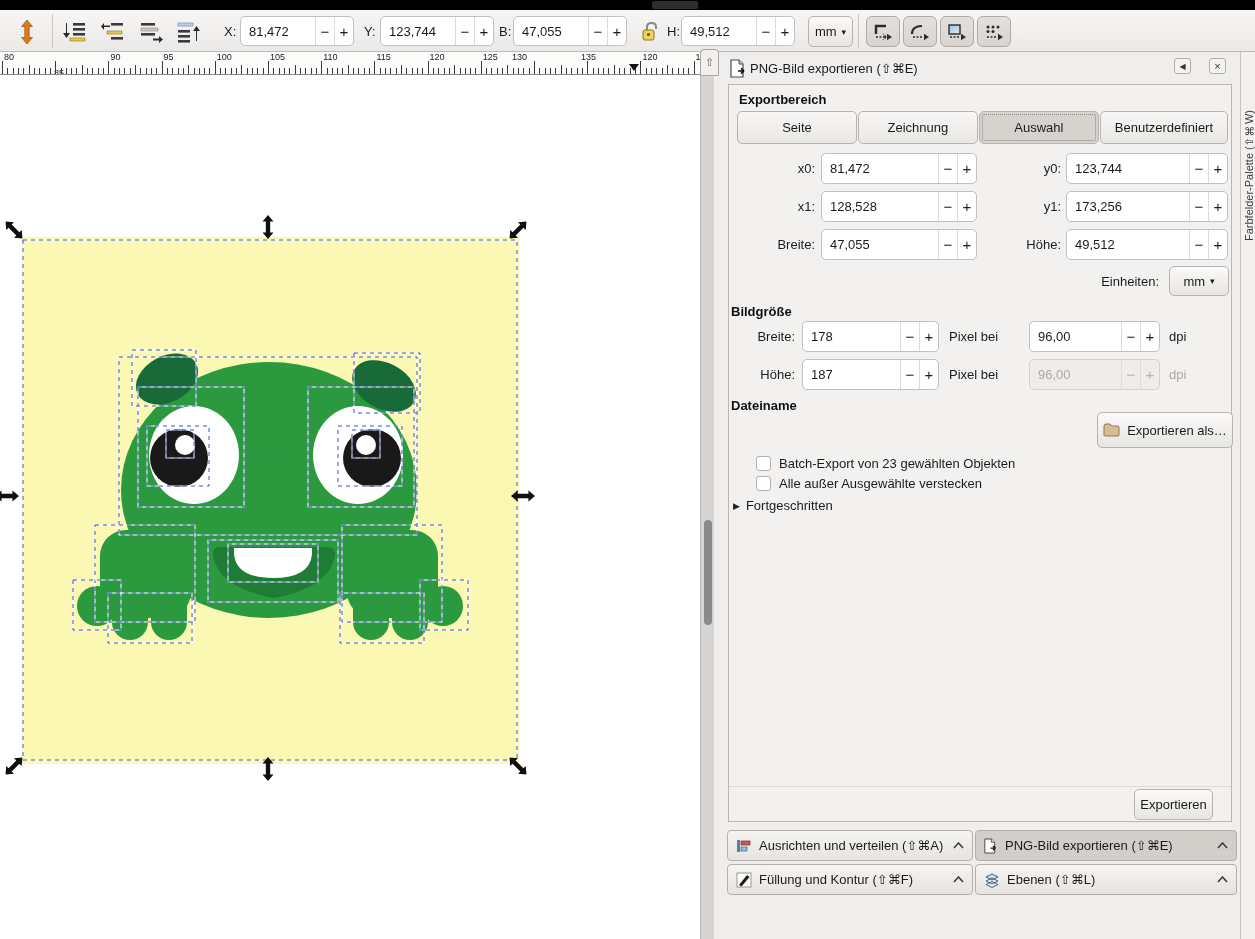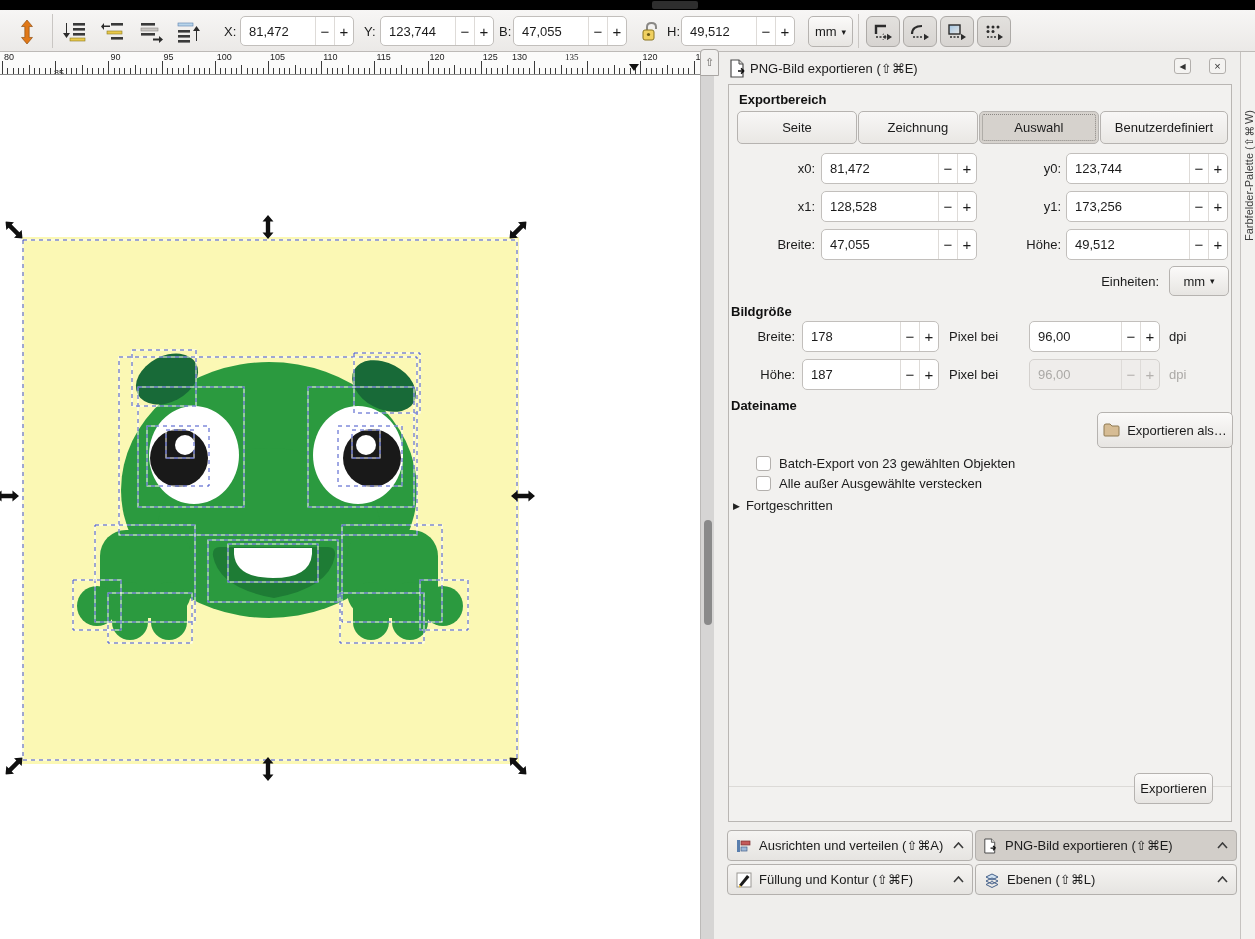--- a/index.html
+++ b/index.html
@@ -225,21 +225,21 @@
         <span class="ruler-num" style="left: 54px; margin-top: 16px;">85</span>
         <span class="ruler-num" style="left: 110.4px;">90</span>
         <span class="ruler-num" style="left: 163.6px;">95</span>
         <span class="ruler-num" style="left: 216.8px;">100</span>
         <span class="ruler-num" style="left: 270px;">105</span>
         <span class="ruler-num" style="left: 323.2px;">110</span>
         <span class="ruler-num" style="left: 376.4px;">115</span>
         <span class="ruler-num" style="left: 429.6px;">120</span>
         <span class="ruler-num" style="left: 482.8px;">125</span>
         <span class="ruler-num" style="left: 512px;">130</span>
-        <span class="ruler-num" style="left: 565px; font-family: Liberation Serif, serif;">135</span>
+        <span class="ruler-num" style="left: 581px;">135</span>
         <span class="ruler-num" style="left: 642.4px;">120</span>
         <span class="ruler-num" style="left: 695.6px;">14</span>
         <i class="tick" style="left: 2px; height: 13px;"></i>
         <i class="tick" style="left: 7.32px; height: 6px;"></i>
         <i class="tick" style="left: 12.64px; height: 6px;"></i>
         <i class="tick" style="left: 17.96px; height: 6px;"></i>
         <i class="tick" style="left: 23.28px; height: 6px;"></i>
         <i class="tick" style="left: 28.6px; height: 9px;"></i>
         <i class="tick" style="left: 33.92px; height: 6px;"></i>
         <i class="tick" style="left: 39.24px; height: 6px;"></i>
@@ -608,21 +608,21 @@
       <div class="expander" style="left:4px;top:413px;">
         <span class="tri">▶</span>
         <span>Fortgeschritten</span>
       </div>
 
       <div class="divider"></div>
       <div class="cbrow" style="left:8px;top:748px;font-family:Liberation Serif, serif;">
         <span class="cb"></span>
         <span>Schließen wenn fertig</span>
       </div>
-      <div class="push-btn" style="position:absolute;left:405px;top:688px;width:79px;height:31px;">
+      <div class="push-btn" style="position:absolute;left:405px;top:704px;width:79px;height:31px;">
         <span>Exportieren</span>
       </div>
     </div>
 
     <div class="dock-tab" style="left:13px;top:778px;width:246px;">
       <svg width="16" height="16" viewBox="0 0 16 16">
         <rect x="1" y="2" width="3" height="12" fill="#5a7fae"></rect>
         <rect x="5" y="3" width="9" height="4" fill="#c45a5a" stroke="#7a3030" stroke-width="0.7"></rect>
         <rect x="5" y="9" width="6" height="4" fill="#9fb8d8" stroke="#44608a" stroke-width="0.7"></rect>
       </svg>

